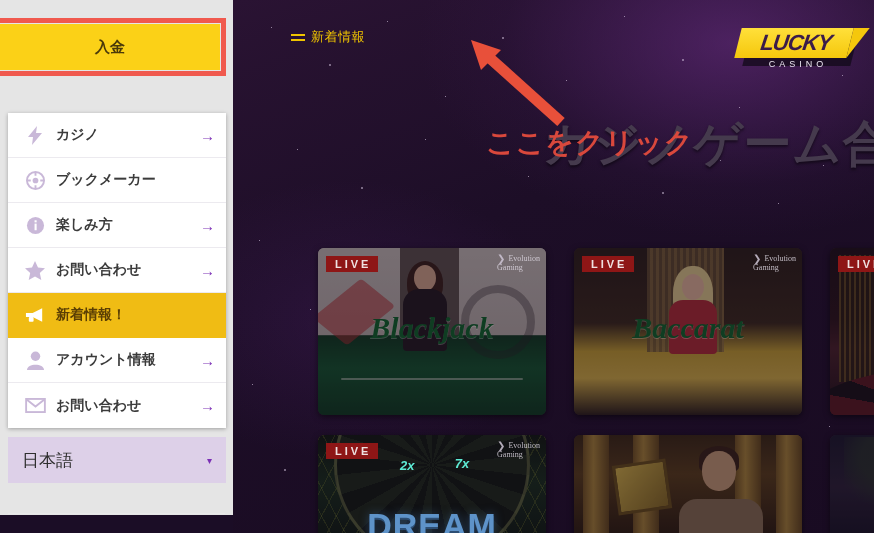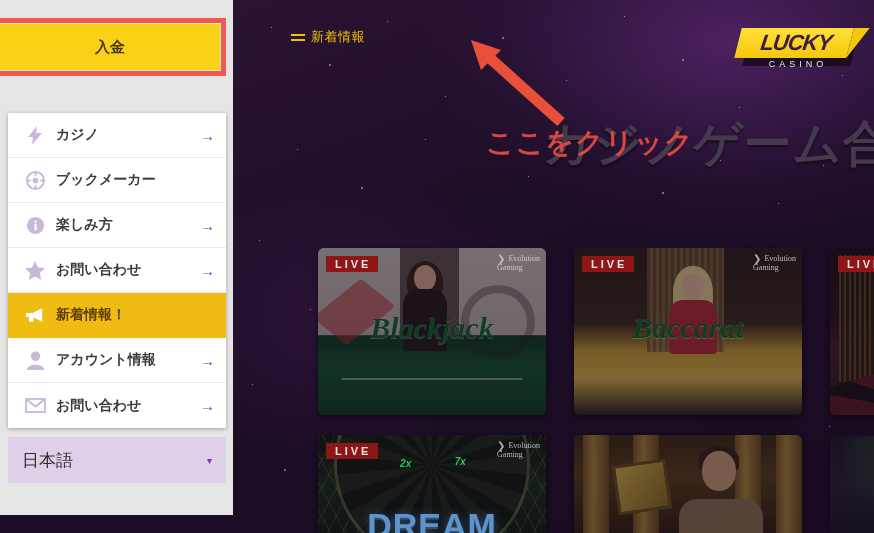--- a/index.html
+++ b/index.html
@@ -108,21 +108,21 @@
   
   .dc{position:absolute;inset:0;background:
      linear-gradient(180deg,#0e1a0e 0%,#16301a 45%,#0d1c10 100%);}
   .dc-grid{position:absolute;inset:0;background:
      repeating-linear-gradient(62deg,rgba(180,190,60,.22) 0 1px,transparent 1px 13px),
      repeating-linear-gradient(-62deg,rgba(180,190,60,.22) 0 1px,transparent 1px 13px);}
   .dc-wheel{position:absolute;left:50%;top:-66%;width:190px;height:190px;border-radius:50%;
      transform:translateX(-50%);
      background:repeating-conic-gradient(#0f1a10 0 12deg,#1d2a18 12deg 24deg);
      border:3px solid rgba(200,210,120,.35);}
-  .dc-x{position:absolute;color:#22c55e;font-size:10px;font-weight:bold;font-style:italic;z-index:5;}
+  .dc-x{position:absolute;color:#5eead4;font-size:13px;font-weight:bold;font-style:italic;z-index:5;}
   .dc-name{position:absolute;left:0;right:0;top:62%;transform:translateY(-50%);text-align:center;
      font-size:34px;font-weight:bold;letter-spacing:1px;color:#5e93c9;
      text-shadow:0 2px 0 #2d4e73, 0 0 10px rgba(70,120,180,.5);z-index:6;margin-top:26px;}
 
   
   .br{position:absolute;inset:0;background:
      linear-gradient(180deg,#3a2a12 0%,#5b4018 38%,#2a1c0c 100%);}
   .br-col{position:absolute;top:0;bottom:0;width:26px;background:
      linear-gradient(90deg,#7a5a22,#b8923c 40%,#6a4d1c);opacity:.9;}
   .br-man-head{position:absolute;left:56%;top:16%;width:34px;height:40px;border-radius:48%;

